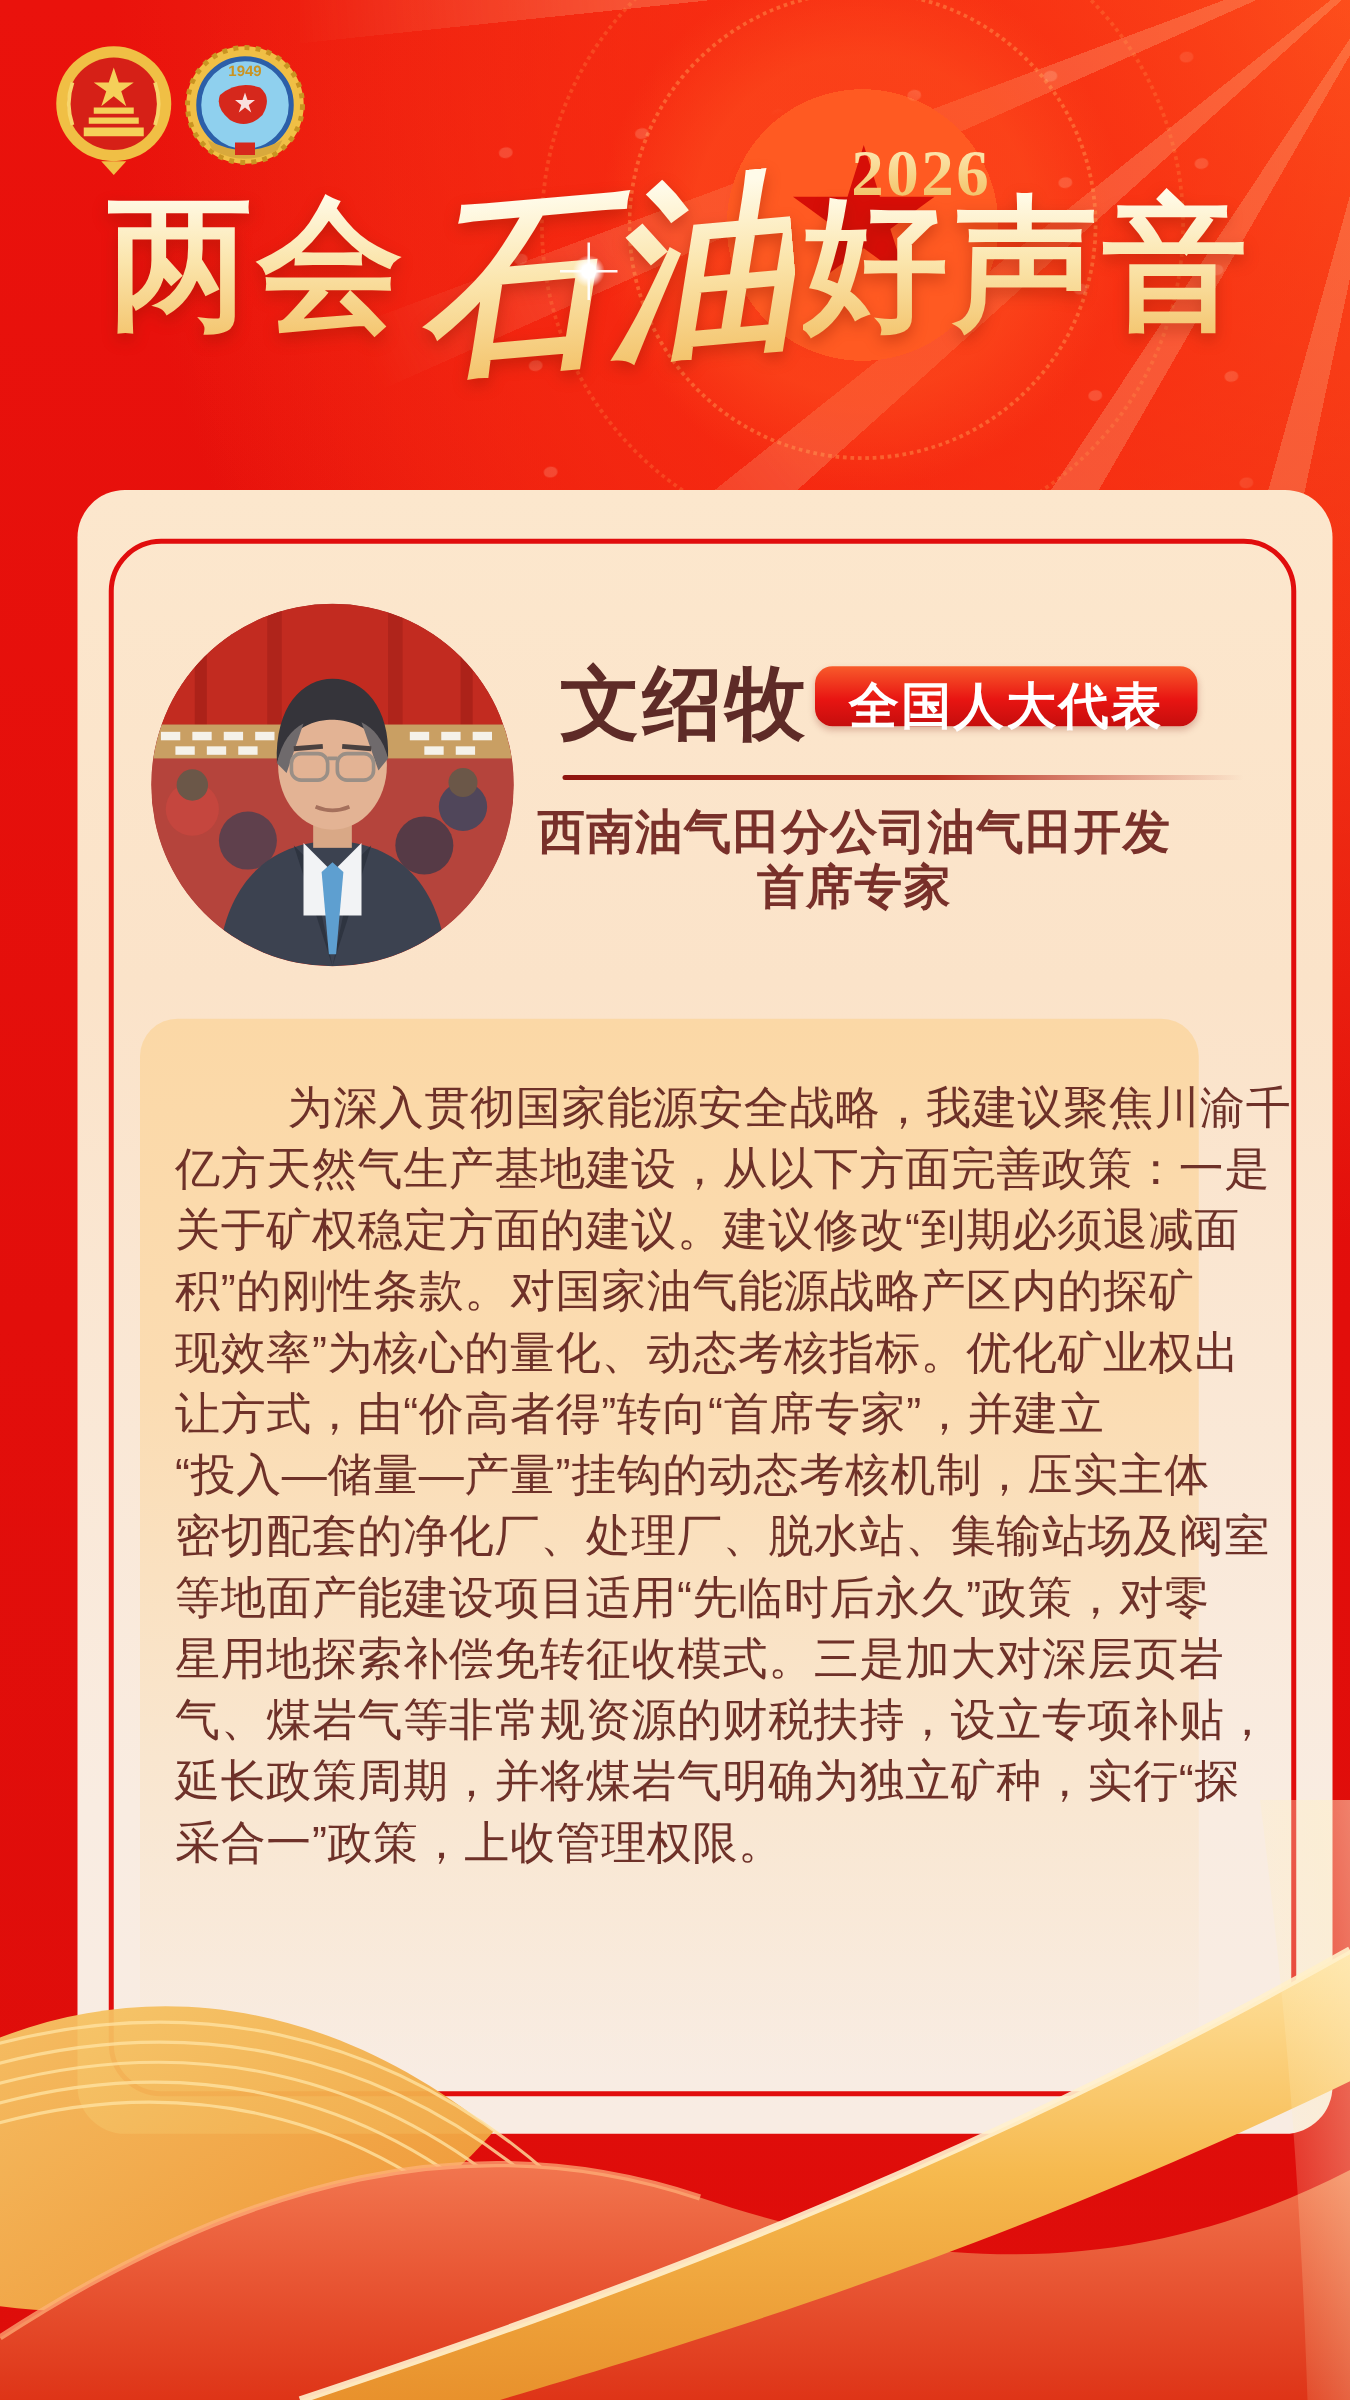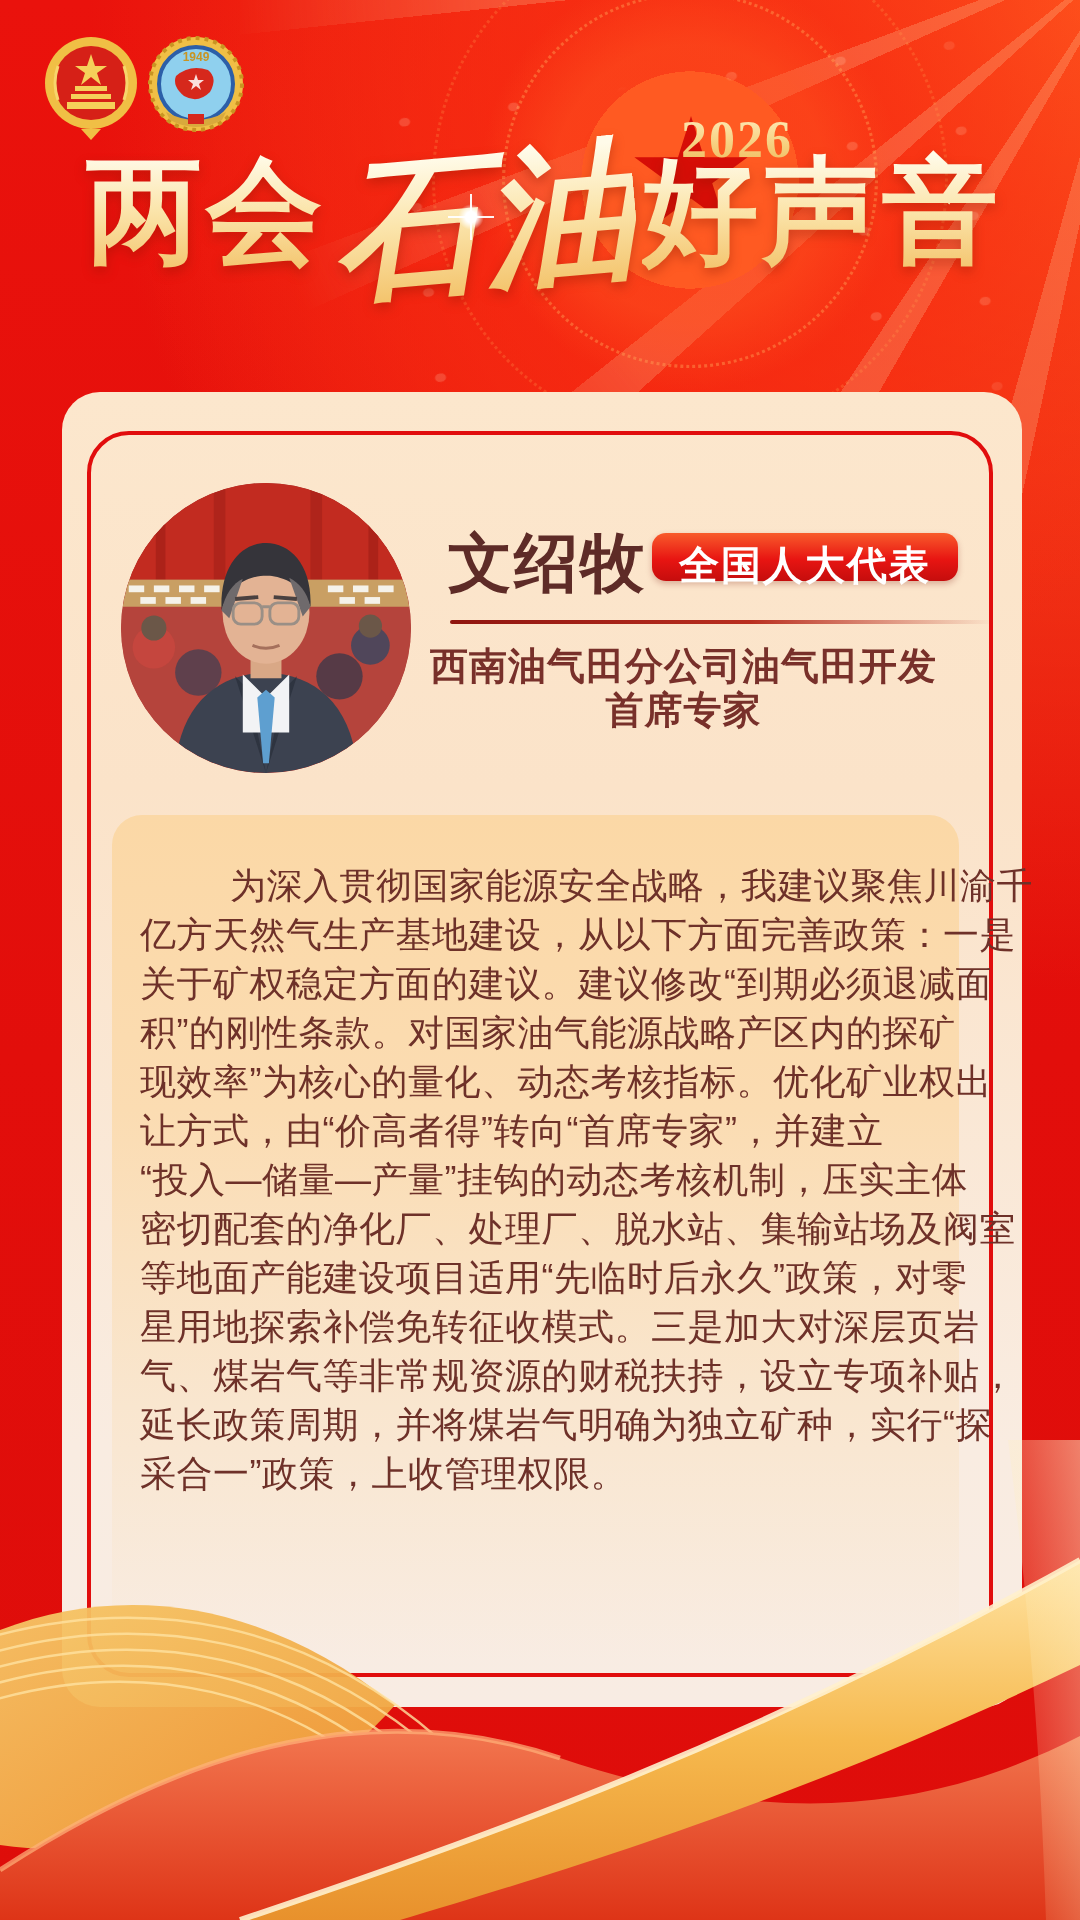--- a/index.html
+++ b/index.html
@@ -67,20 +67,21 @@
   .sparkle{position:absolute;left:372px;top:58px;width:26px;height:26px;
     background:radial-gradient(circle,#fff 0 30%,rgba(255,255,255,0) 70%);}
   .sparkle::before,.sparkle::after{content:"";position:absolute;background:rgba(255,255,255,.95);}
   .sparkle::before{left:12px;top:-10px;width:2px;height:46px;}
   .sparkle::after{left:-10px;top:12px;width:46px;height:2px;}
   
   .card{
     position:absolute;left:62px;top:392px;width:960px;height:1315px;
     border-radius:38px;
     background:linear-gradient(180deg,#fce7cd 0%,#fbe3c9 30%,#f9ece1 80%,#f8ece3 100%);
+    padding-left:44px;
   }
   .card-border{
     position:absolute;left:25px;top:39px;right:29px;bottom:30px;
     border:4px solid #e10d0d;border-radius:42px;pointer-events:none;
   }
   .photo{
     position:absolute;left:59px;top:91px;width:290px;height:290px;border-radius:50%;
     overflow:hidden;background:#b5443c;
   }
   .photo svg{display:block;width:100%;height:100%;}

